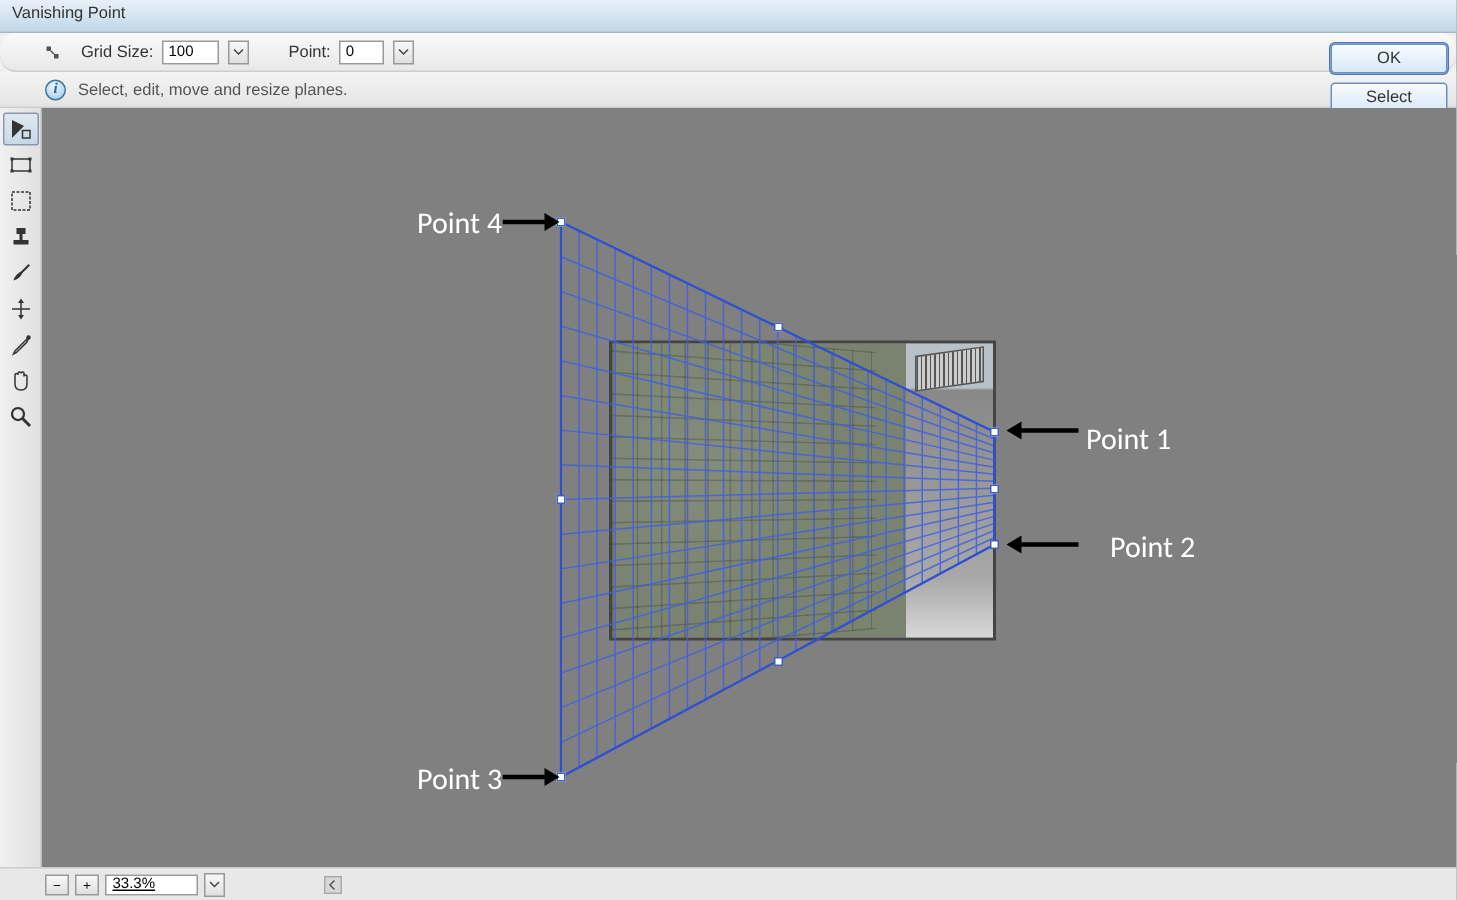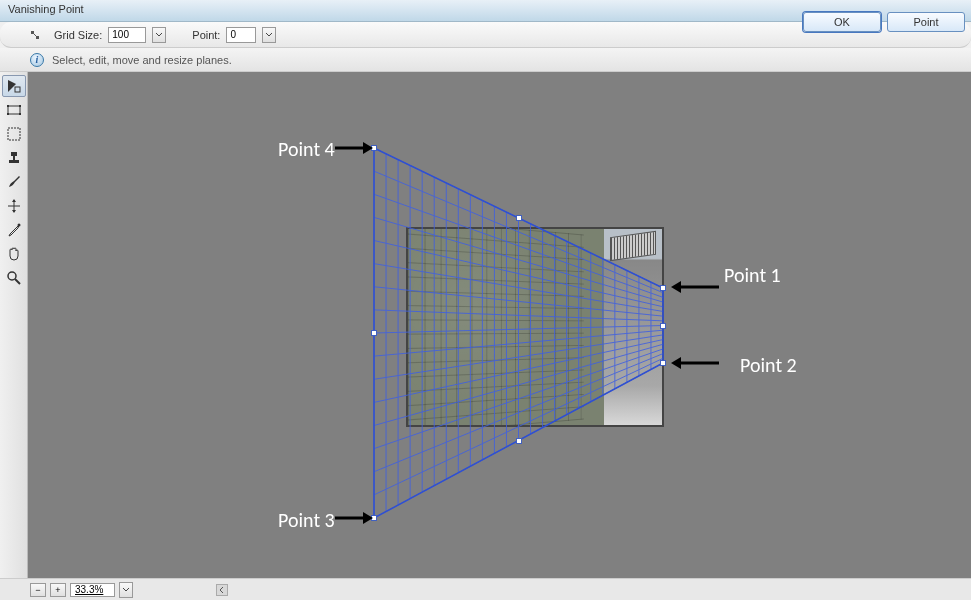--- a/index.html
+++ b/index.html
@@ -165,23 +165,23 @@
       position: absolute;
       color: white;
       font-family: Calibri, Arial, sans-serif;
       font-size: 20px;
     }
     .arrow-svg { position: absolute; }
     
     .button-panel {
       position: absolute;
       right: 6px;
-      top: 12px;
-      display: flex;
-      flex-direction: row;
+      top: 29px;
+      display: flex;
+      flex-direction: column;
       gap: 6px;
     }
     .dlg-btn {
       width: 78px;
       height: 20px;
       background: linear-gradient(to bottom, #f8fbff, #d8e8f8);
       border: 1px solid #6890c0;
       border-radius: 3px;
       font-size: 11px;
       color: #333;
@@ -202,21 +202,21 @@
     }
     .sb-btn {
       width: 16px; height: 14px;
       border: 1px solid #999;
       background: linear-gradient(to bottom, #f8f8f8, #e0e0e0);
       font-size: 9px;
       display: flex; align-items: center; justify-content: center;
       cursor: pointer;
     }
     .zoom-box {
-      width: 45px; height: 14px;
+      width: 62px; height: 14px;
       border: 1px solid #999;
       background: white;
       font-size: 10px;
       display: flex; align-items: center;
       padding: 0 4px;
       text-decoration: underline;
     }
     .scrollbar-stub {
       position: absolute;
       left: 216px;
@@ -256,21 +256,21 @@
   </span>
 </div>
 
 <div class="hintbar">
   <span class="info-icon">i</span>
   <span class="hintbar-text">Select, edit, move and resize planes.</span>
 </div>
 
 <div class="button-panel">
   <button class="dlg-btn">OK</button>
-  <button class="dlg-btn">Point</button>
+  <button class="dlg-btn">Select</button>
 </div>
 
 <div class="main-area">
   <div class="sidebar">
     <div class="tool-btn active">
       <svg width="16" height="16">
           <path d="M2 2 L10 6 L2 14 Z" fill="#333"></path>
           <rect x="9" y="9" width="5" height="5" fill="none" stroke="#333"></rect>
         </svg>
     </div>
@@ -382,21 +382,21 @@
         <div class="grid-handle" style="left: 635px; top: 216px;"></div>
         <div class="grid-handle" style="left: 635px; top: 291px;"></div>
         <div class="grid-handle" style="left: 346px; top: 446px;"></div>
         <div class="grid-handle" style="left: 346px; top: 76px;"></div>
         <div class="grid-handle" style="left: 490.5px; top: 146px;"></div>
         <div class="grid-handle" style="left: 635px; top: 253.5px;"></div>
         <div class="grid-handle" style="left: 490.5px; top: 368.5px;"></div>
         <div class="grid-handle" style="left: 346px; top: 261px;"></div>
       </div>
 
-    <div class="point-label" style="left:696px; top:191px">Point 1</div>
+    <div class="point-label" style="left:696px; top:209px">Point 1</div>
     <div class="point-label" style="left:712px; top:281px">Point 2</div>
     <div class="point-label" style="left:250px; top:436px">Point 3</div>
     <div class="point-label" style="left:250px; top:65px">Point 4</div>
 
     <svg class="arrow-svg" style="left:643px; top:207px" width="50" height="16">
         <line x1="48" y1="8" x2="6" y2="8" stroke="black" stroke-width="3"></line>
         <path d="M0 8 L10 2 L10 14 Z" fill="black"></path>
       </svg>
     <svg class="arrow-svg" style="left:643px; top:283px" width="50" height="16">
         <line x1="48" y1="8" x2="6" y2="8" stroke="black" stroke-width="3"></line>

